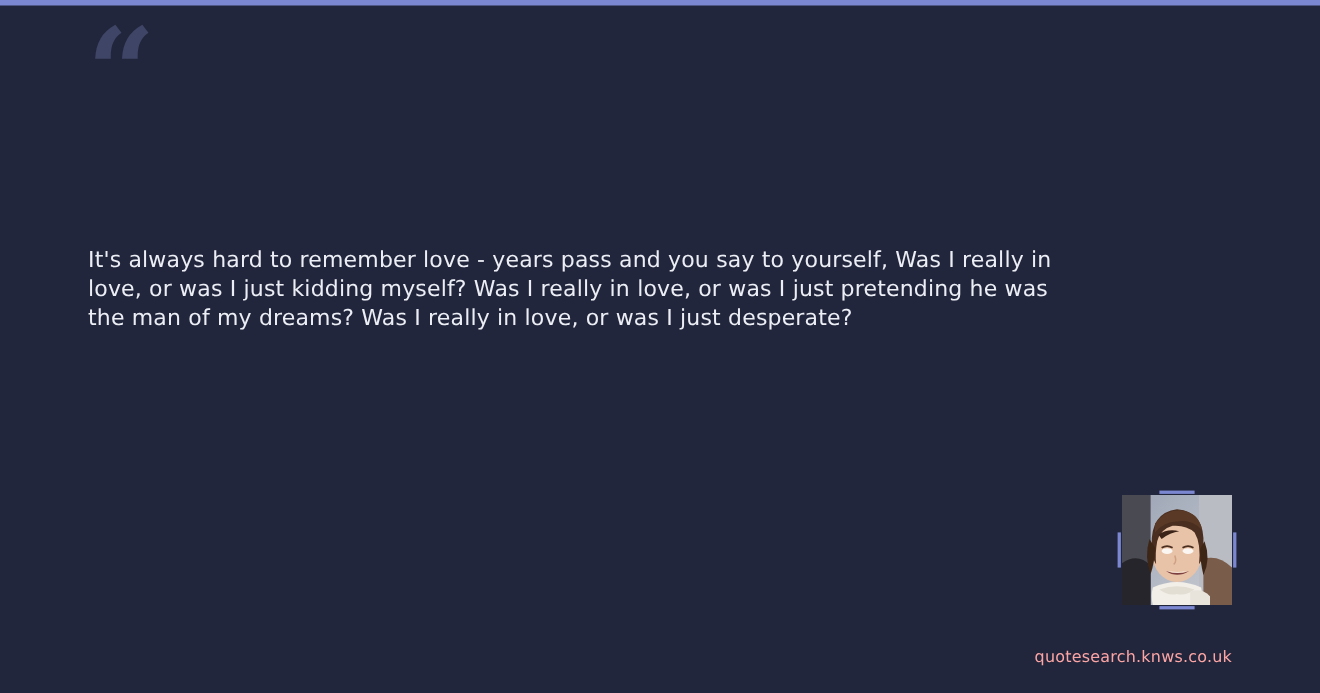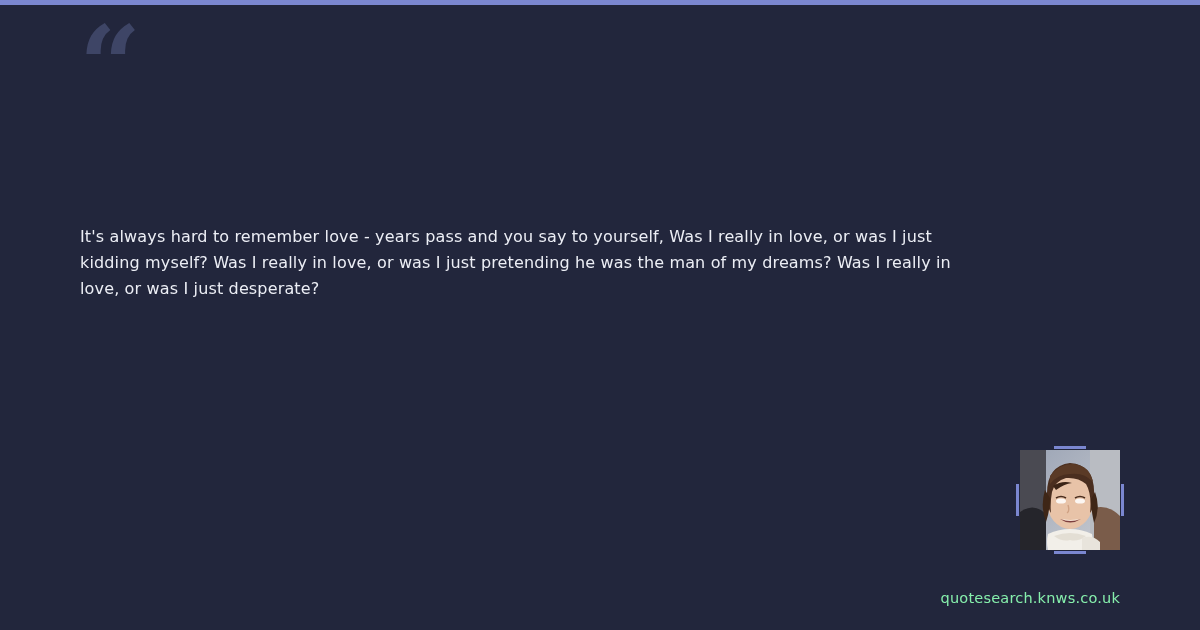--- a/index.html
+++ b/index.html
@@ -44,21 +44,21 @@
     letter-spacing: -2px;
     user-select: none;
   }
 
   
   .quote-text {
     position: absolute;
     left: 80px;
     top: 224px;
     width: 900px;
-    font-size: 16px;
+    font-size: 20px;
     line-height: 25.8px;
     color: #eceef5;
     font-weight: 400;
     letter-spacing: 0.15px;
   }
 
   
   .author {
     position: absolute;
     left: 80px;
@@ -120,21 +120,21 @@
     width: 3px;
     height: 32px;
   }
 
   
   .watermark {
     position: absolute;
     right: 80px;
     top: 590px;
     font-size: 14.5px;
-    color: #86efac;
+    color: #fca5a5;
     letter-spacing: 0.2px;
     white-space: nowrap;
   }
 </style>
 </head>
 <body>
 
 <div class="card">
 
   <div class="top-accent"></div>

